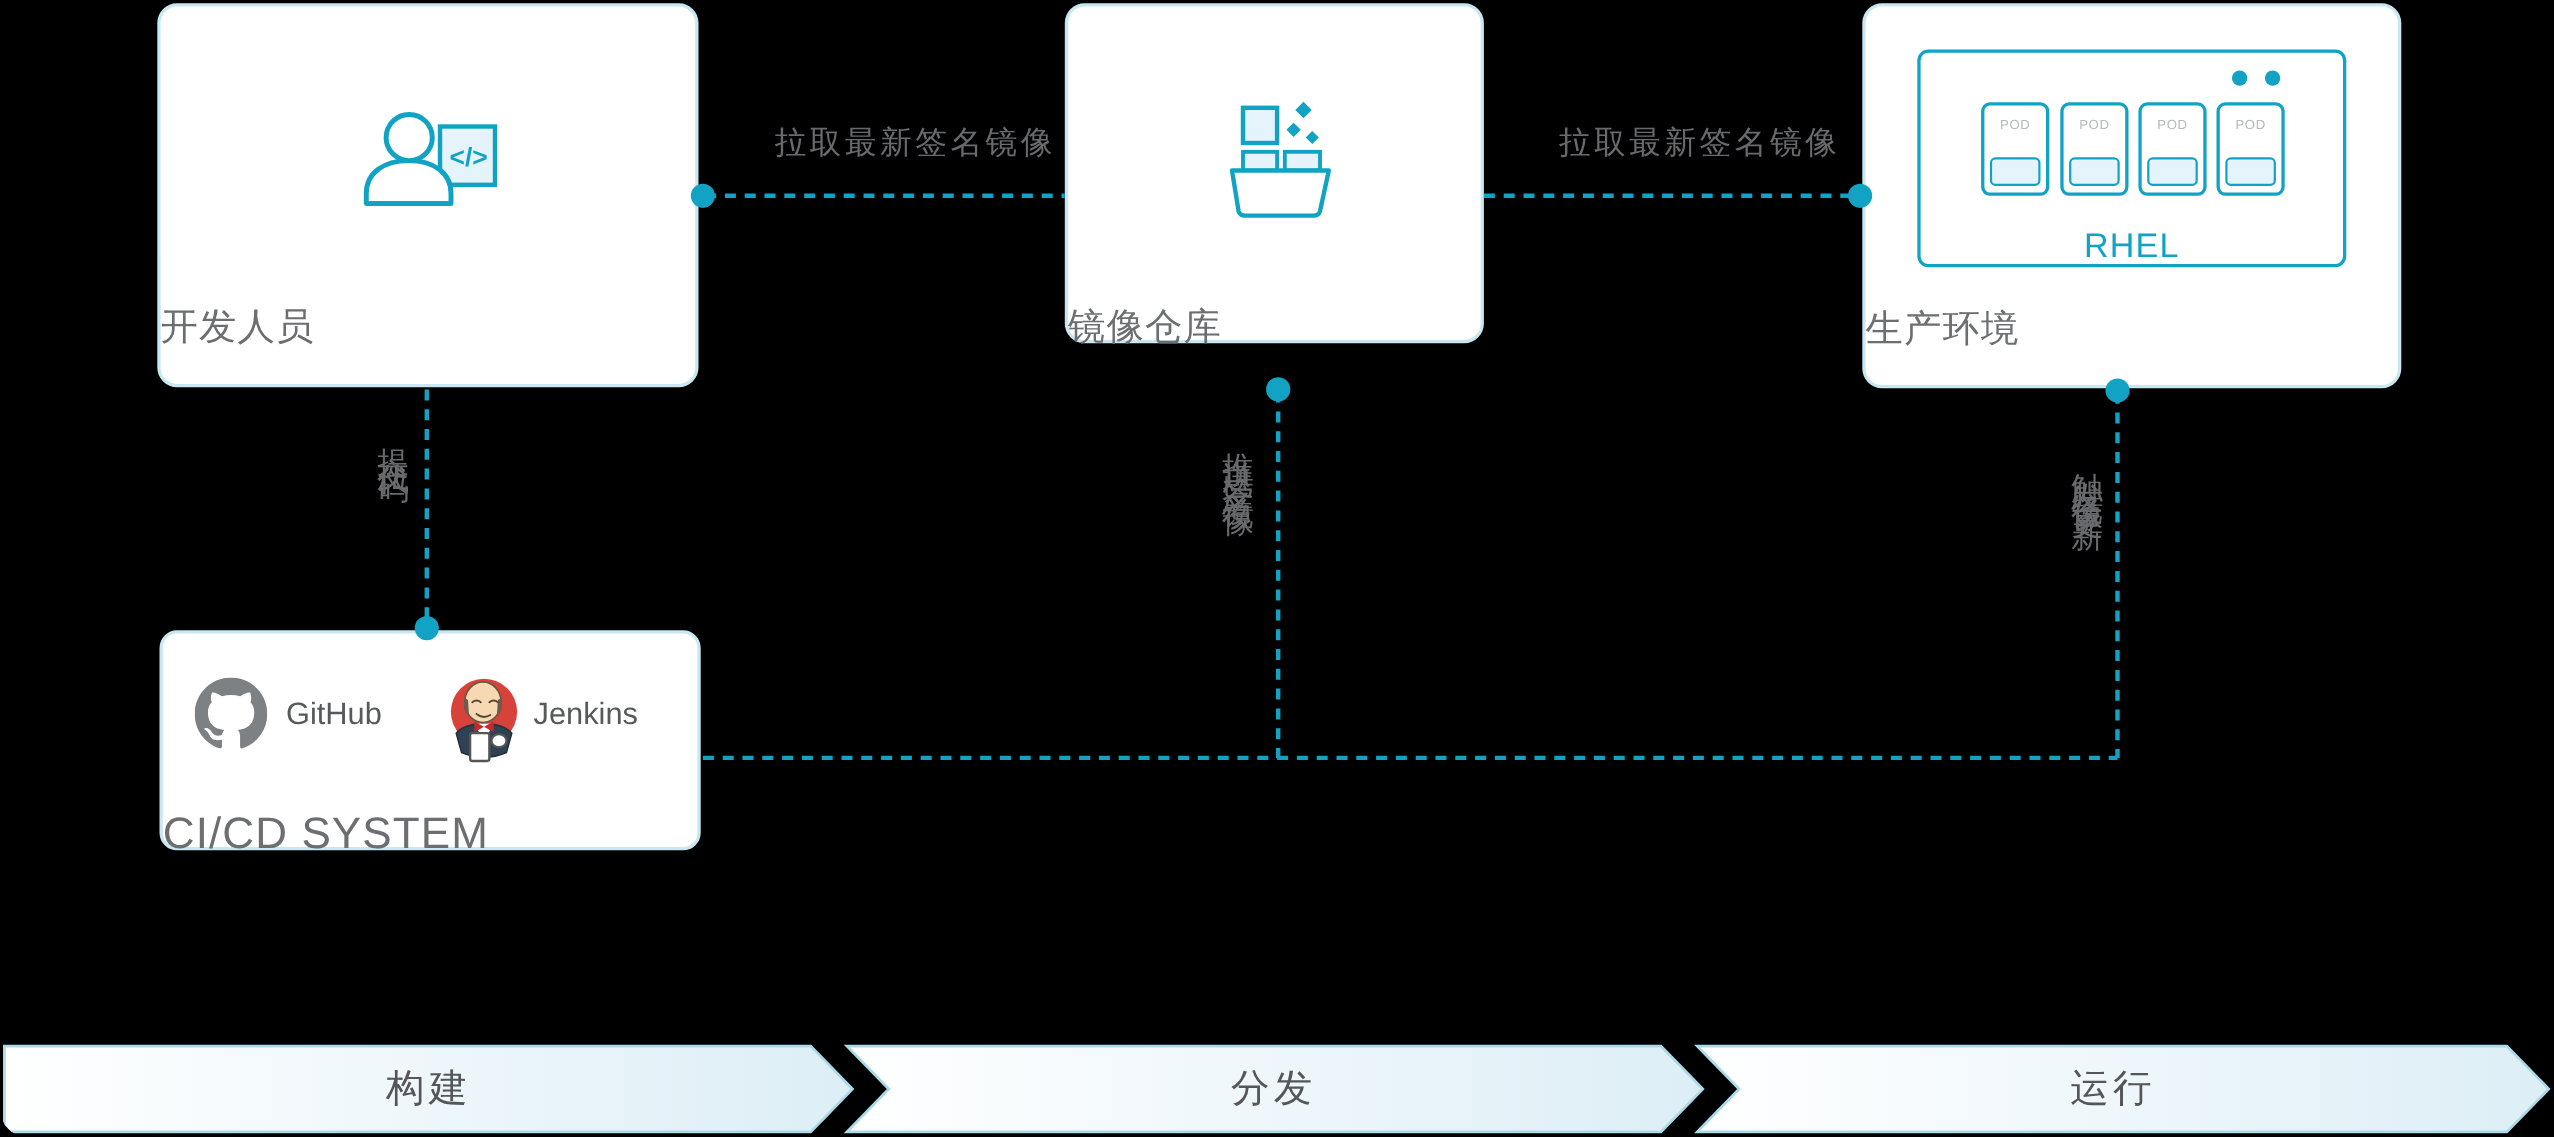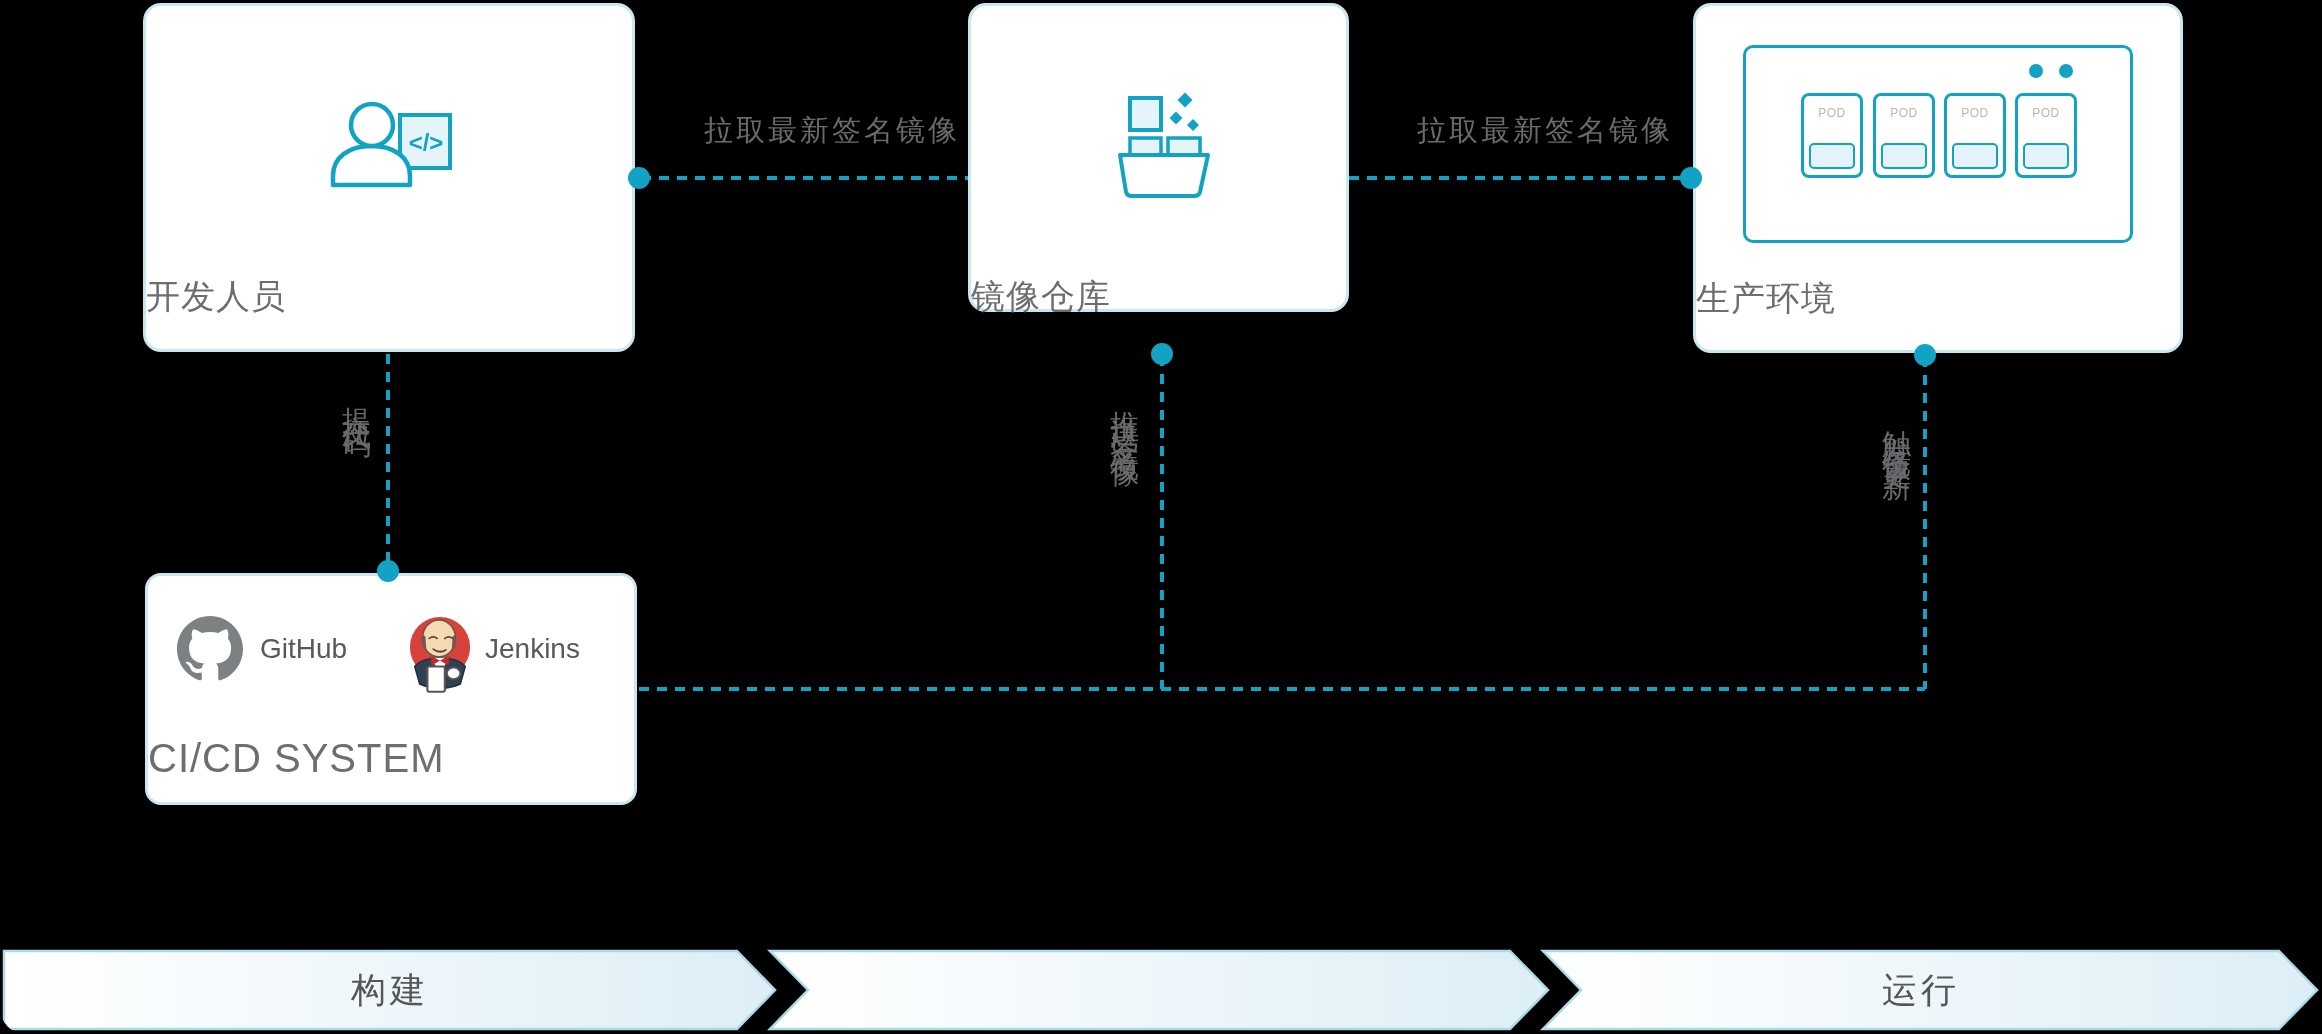--- a/index.html
+++ b/index.html
@@ -91,20 +91,21 @@
         <stop offset="0" stop-color="#ffffff"></stop>
         <stop offset="1" stop-color="#ddeef6"></stop>
       </linearGradient>
     </defs>
     <polygon class="chev" points="4,951 737,951 775,990 737,1029 4,1029"></polygon>
     <polygon class="chev" points="770,951 1510,951 1548,990 1510,1029 770,1029 808,990"></polygon>
     <polygon class="chev" points="1543,951 2279,951 2317,990 2279,1029 1543,1029 1581,990"></polygon>
   </svg>
 
   <div class="stage-label" style="left:240px">构建</div>
+  <div class="stage-label" style="left:1008px">分发</div>
   <div class="stage-label" style="left:1771px">运行</div>
 
   <div class="node" style="left:143px;top:3px;width:492px;height:349px">
     <svg class="icon" style="left:182px;top:93px" width="125" height="90" viewBox="0 0 125 90">
       <rect x="72" y="16" width="50" height="53" fill="var(--icon-fill)" stroke="var(--accent)" stroke-width="4"></rect>
       <text x="98" y="52" text-anchor="middle" font-size="24" font-weight="bold" fill="var(--accent)">&lt;/&gt;</text>
       <path d="M5,86 L5,77 C5,58 21,47 43.5,47 C66,47 82,58 82,77 L82,86 Z" fill="#ffffff" stroke="var(--accent)" stroke-width="4.5" stroke-linejoin="round"></path>
       <circle cx="44" cy="26" r="21" fill="#ffffff" stroke="var(--accent)" stroke-width="4.5"></circle>
     </svg>
     <div class="node-label" style="top:268px">开发人员</div>
@@ -138,25 +139,26 @@
       </div>
       <div class="pod-card" style="left:198px">
         <div class="pod-label">POD</div>
         <div class="pod-bar"></div>
       </div>
       <div class="pod-card" style="left:269px">
         <div class="pod-label">POD</div>
         <div class="pod-bar"></div>
       </div>
 
+      <div class="rhel-label">RHEL</div>
     </div>
     <div class="node-label" style="top:270px">生产环境</div>
   </div>
 
-  <div class="node" style="left:145px;top:573px;width:492px;height:232px;border-radius:16px">
+  <div class="node" style="left:145px;top:573px;width:492px;height:200px;border-radius:16px">
     <svg class="icon" style="left:29px;top:40px" width="66" height="66" viewBox="0 0 16 16">
       <path fill="var(--github-gray)" d="M8 0C3.58 0 0 3.58 0 8c0 3.54 2.29 6.53 5.47 7.59.4.07.55-.17.55-.38 0-.19-.01-.82-.01-1.49-2.01.37-2.53-.49-2.69-.94-.09-.23-.48-.94-.82-1.13-.28-.15-.68-.52-.01-.53.63-.01 1.08.58 1.23.82.72 1.21 1.87.87 2.33.66.07-.52.28-.87.51-1.07-1.78-.2-3.64-.89-3.64-3.95 0-.87.31-1.59.82-2.15-.08-.2-.36-1.02.08-2.12 0 0 .67-.21 2.2.82.64-.18 1.32-.27 2-.27s1.36.09 2 .27c1.53-1.04 2.2-.82 2.2-.82.44 1.1.16 1.92.08 2.12.51.56.82 1.27.82 2.15 0 3.07-1.87 3.75-3.65 3.95.29.25.54.73.54 1.48 0 1.07-.01 1.93-.01 2.2 0 .21.15.46.55.38A8.01 8.01 0 0 0 16 8c0-4.42-3.58-8-8-8z"></path>
     </svg>
     <div class="tool-label" style="left:112px;top:57px">GitHub</div>
 
     <svg class="icon" style="left:258px;top:30px" width="68" height="90" viewBox="0 0 70 92">
       <circle cx="35" cy="42" r="31" fill="var(--jenkins-red)"></circle>
       <path d="M9,62 C18,50 52,50 61,62 L56,80 C42,86 28,86 14,80 Z" fill="#2f4254" stroke="#22303d" stroke-width="1.5"></path>
       <path d="M26,53 L35,70 L44,53 Z" fill="#ffffff"></path>
       <path d="M35,56 l-9,-5 0,10 Z" fill="#c32b2b"></path>

